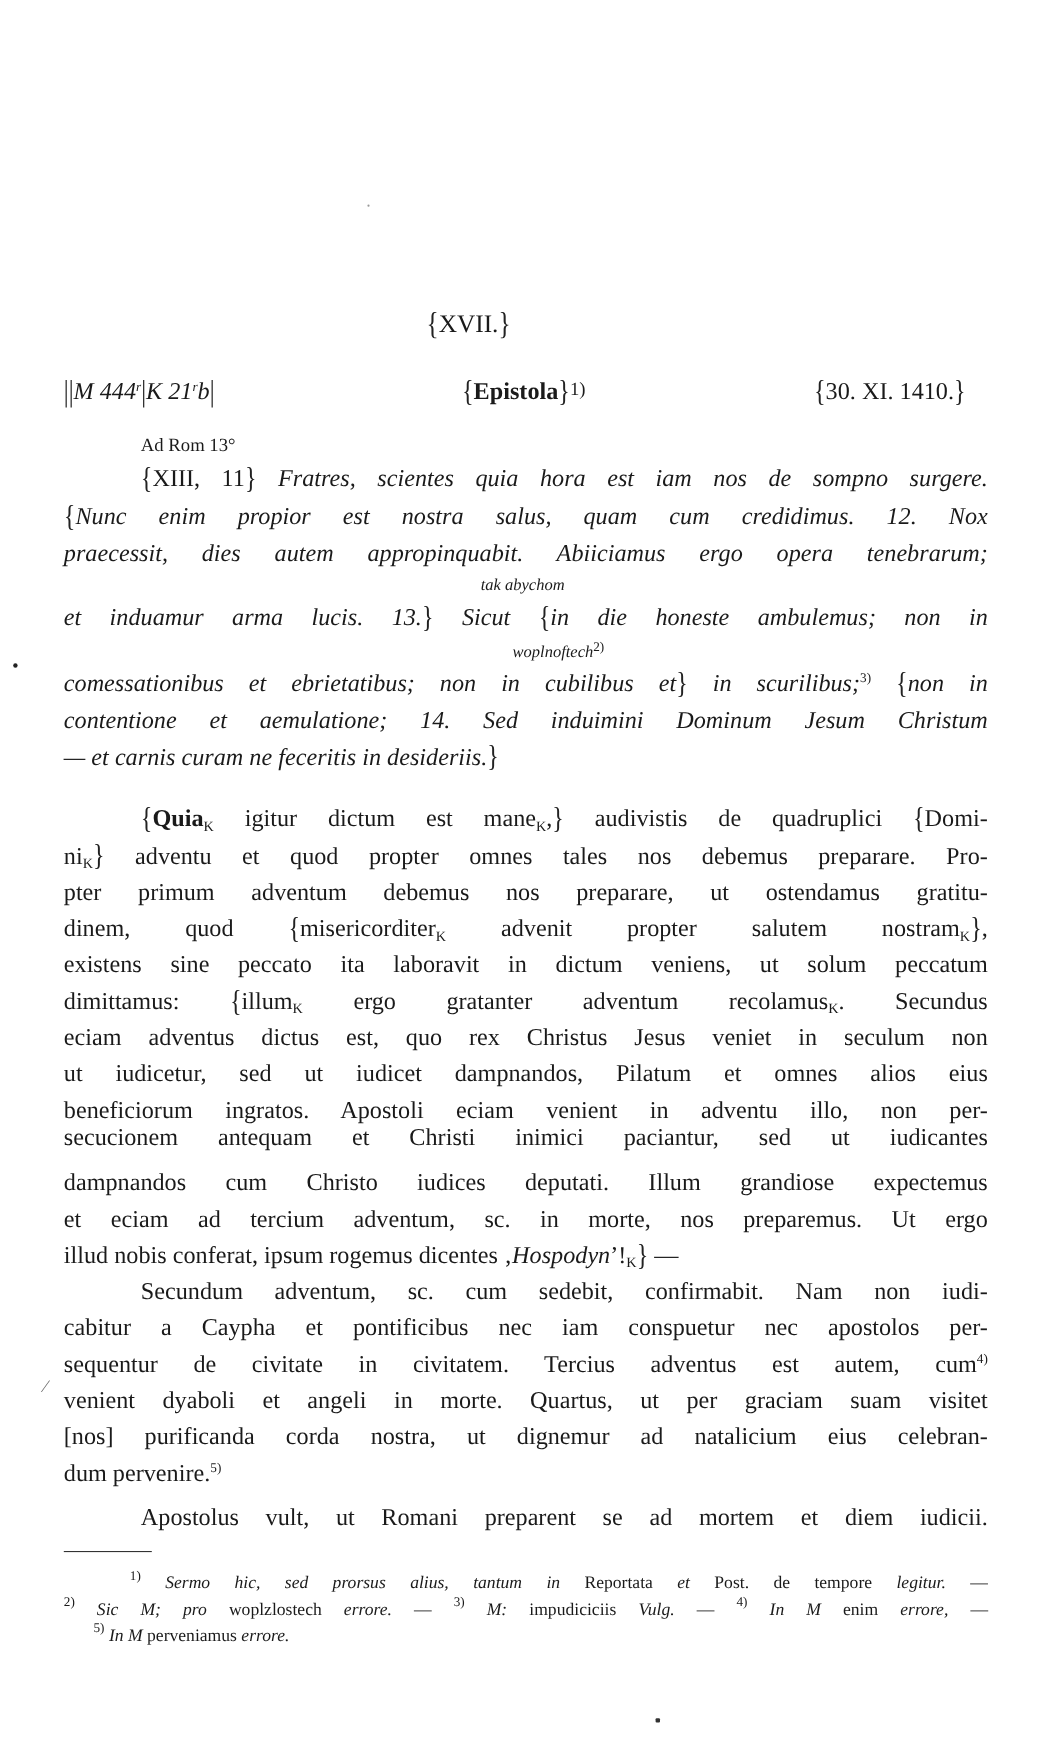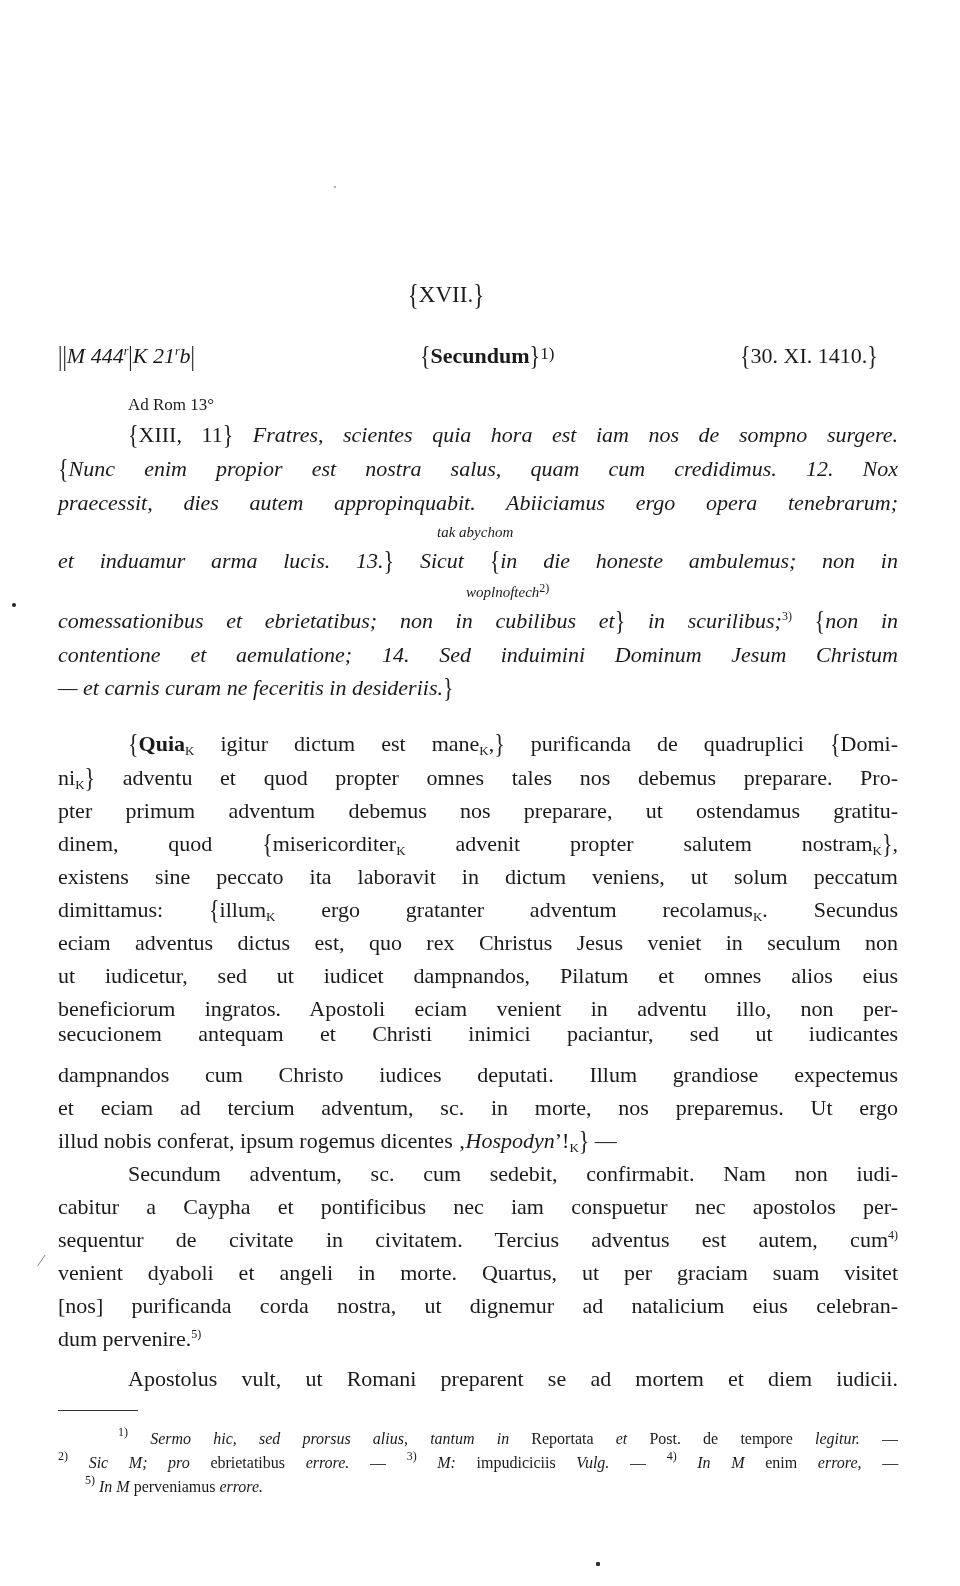--- a/index.html
+++ b/index.html
@@ -10,21 +10,21 @@
   }
   .page { position: absolute; left: 0; top: 0; width: 960px; height: 1586px; }
   .dust { position: absolute; width: 2px; height: 2px; background: #999; border-radius: 1px; }
   .abs { position: absolute; white-space: nowrap; }
   .it { font-style: italic; }
   .b { font-weight: bold; }
   .brace { font-weight: normal; font-style: normal; transform: scaleY(1.25); display: inline-block; color: #222; }
   .sub { font-size: 13px; vertical-align: -4px; font-style: normal; }
   .sup { font-size: 12px; vertical-align: 8px; }
 
-  .chapter { left: 0; width: 852px; text-align: center; top: 282px; font-size: 23px; margin-left: 20px; }
+  .chapter { left: 0; width: 852px; text-align: center; top: 282px; font-size: 23px; }
   .hdr { top: 343px; font-size: 22px; }
   .ad-rom { left: 128px; top: 395px; font-size: 17px; }
 
   .line {
     position: absolute; left: 58px; width: 840px; font-size: 22px;
     white-space: nowrap; text-align: justify; text-align-last: justify;
   }
   .line.last { text-align-last: left; }
   .line.indent { left: 128px; width: 770px; }
   .gloss { font-size: 15px; font-style: italic; }
@@ -45,21 +45,21 @@
   <div class="dust" style="left:596px;top:1562px;width:4px;height:4px;background:#333;"></div>
 
   <div class="abs chapter">
     <span class="brace">{</span><span>XVII.</span><span class="brace">}</span>
   </div>
 
   <div class="abs hdr it" style="left:58px;">
     <span class="brace">||</span><span>M 444</span><span class="sup">r</span><span class="brace">|</span><span>K 21</span><span class="sup">r</span><span>b</span><span class="brace">|</span>
   </div>
   <div class="abs hdr" style="left:420px;">
-    <span class="brace">{</span><span class="b">Secundum</span><span class="brace">}</span><span style="font-size:17px;vertical-align:4px;">1)</span>
+    <span class="brace">{</span><span class="b">Epistola</span><span class="brace">}</span><span style="font-size:17px;vertical-align:4px;">1)</span>
   </div>
   <div class="abs hdr" style="left:740px;">
     <span class="brace">{</span><span>30. XI. 1410.</span><span class="brace">}</span>
   </div>
 
   <div class="abs ad-rom">Ad Rom 13°</div>
 
   <div class="line indent" style="top:422px;">
     <span class="brace">{</span><span>XIII, 11</span><span class="brace">}</span> <span class="it">Fratres, scientes quia hora est iam nos de sompno surgere.</span>
   </div>
@@ -76,21 +76,21 @@
   </div>
   <div class="line it" style="top:608px;">
     <span>comessationibus et ebrietatibus; non in cubilibus et</span><span class="brace">}</span> <span>in scurilibus;</span><span class="sup" style="font-style:normal">3)</span> <span class="brace">{</span><span>non in</span>
   </div>
   <div class="line it" style="top:642px;">contentione et aemulatione; 14. Sed induimini Dominum Jesum Christum</div>
   <div class="line it last" style="top:675px;">
     <span>— et carnis curam ne feceritis in desideriis.</span><span class="brace">}</span>
   </div>
 
   <div class="line indent" style="top:731px;">
-    <span class="brace">{</span><span class="b">Quia</span><span class="sub">K</span><span> igitur dictum est mane</span><span class="sub">K</span><span>,</span><span class="brace">}</span><span> purificanda de quadruplici </span><span class="brace">{</span><span>Domi-</span>
+    <span class="brace">{</span><span class="b">Quia</span><span class="sub">K</span><span> igitur dictum est mane</span><span class="sub">K</span><span>,</span><span class="brace">}</span><span> audivistis de quadruplici </span><span class="brace">{</span><span>Domi-</span>
   </div>
   <div class="line" style="top:765px;">
     <span>ni</span><span class="sub">K</span><span class="brace">}</span><span> adventu et quod propter omnes tales nos debemus preparare. Pro-</span>
   </div>
   <div class="line" style="top:798px;">pter primum adventum debemus nos preparare, ut ostendamus gratitu-</div>
   <div class="line" style="top:831px;">
     <span>dinem, quod </span><span class="brace">{</span><span>misericorditer</span><span class="sub">K</span> <span> advenit propter salutem nostram</span><span class="sub">K</span><span class="brace">}</span><span>,</span>
   </div>
   <div class="line" style="top:864px;">existens sine peccato ita laboravit in dictum veniens, ut solum peccatum</div>
   <div class="line" style="top:897px;">
@@ -118,18 +118,18 @@
     <span>dum pervenire.</span><span class="sup">5)</span>
   </div>
 
   <div class="line indent" style="top:1366px;">Apostolus vult, ut Romani preparent se ad mortem et diem iudicii.</div>
 
   <div class="rule"></div>
   <div class="fn first" style="top:1425px;">
     <span class="sup">1)</span> <span class="it">Sermo hic, sed prorsus alius, tantum in</span> <span>Reportata</span> <span class="it">et</span> <span>Post. de tempore</span> <span class="it">legitur.</span> <span>—</span>
   </div>
   <div class="fn" style="top:1449px;">
-    <span class="sup">2)</span> <span class="it">Sic M; pro</span> <span>ebrietatibus</span> <span class="it">errore.</span> <span>—</span> <span class="sup">3)</span> <span class="it">M:</span> <span>impudiciciis</span> <span class="it">Vulg.</span> <span>—</span> <span class="sup">4)</span> <span class="it">In M</span> <span>enim</span> <span class="it">errore,</span> <span>—</span>
+    <span class="sup">2)</span> <span class="it">Sic M; pro</span> <span>woplzlostech</span> <span class="it">errore.</span> <span>—</span> <span class="sup">3)</span> <span class="it">M:</span> <span>impudiciciis</span> <span class="it">Vulg.</span> <span>—</span> <span class="sup">4)</span> <span class="it">In M</span> <span>enim</span> <span class="it">errore,</span> <span>—</span>
   </div>
   <div class="fn last" style="top:1473px;margin-left:27px;">
     <span class="sup">5)</span> <span class="it">In M</span> <span>perveniamus</span> <span class="it">errore.</span>
   </div>
 </div>
 
 </body></html>

